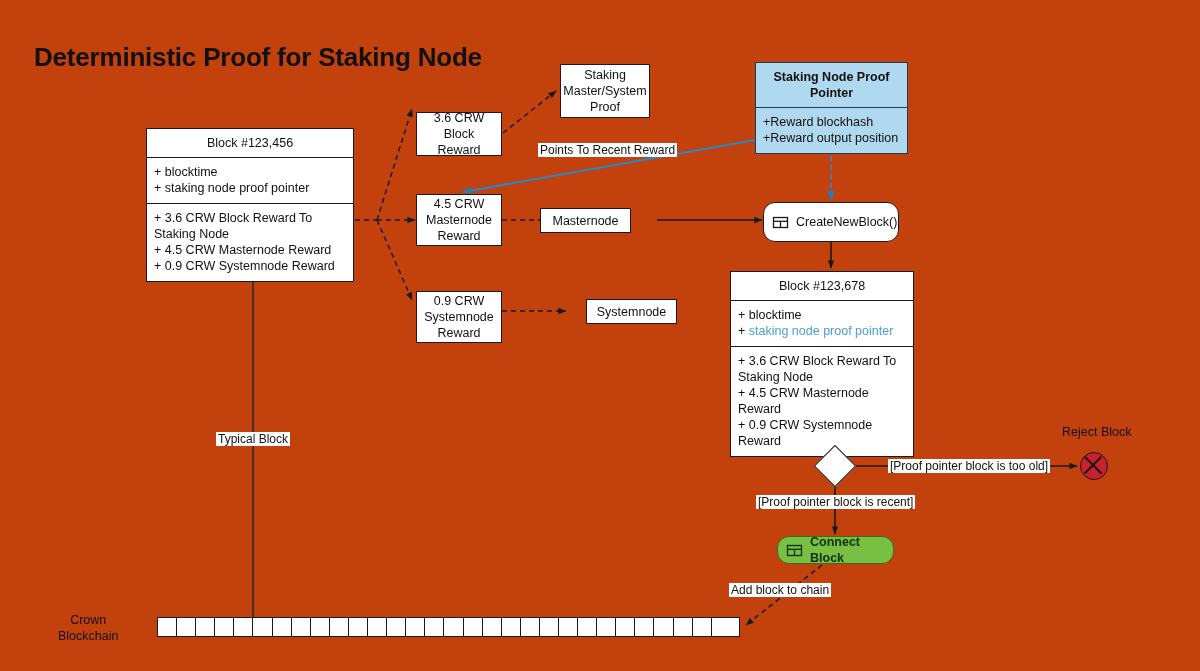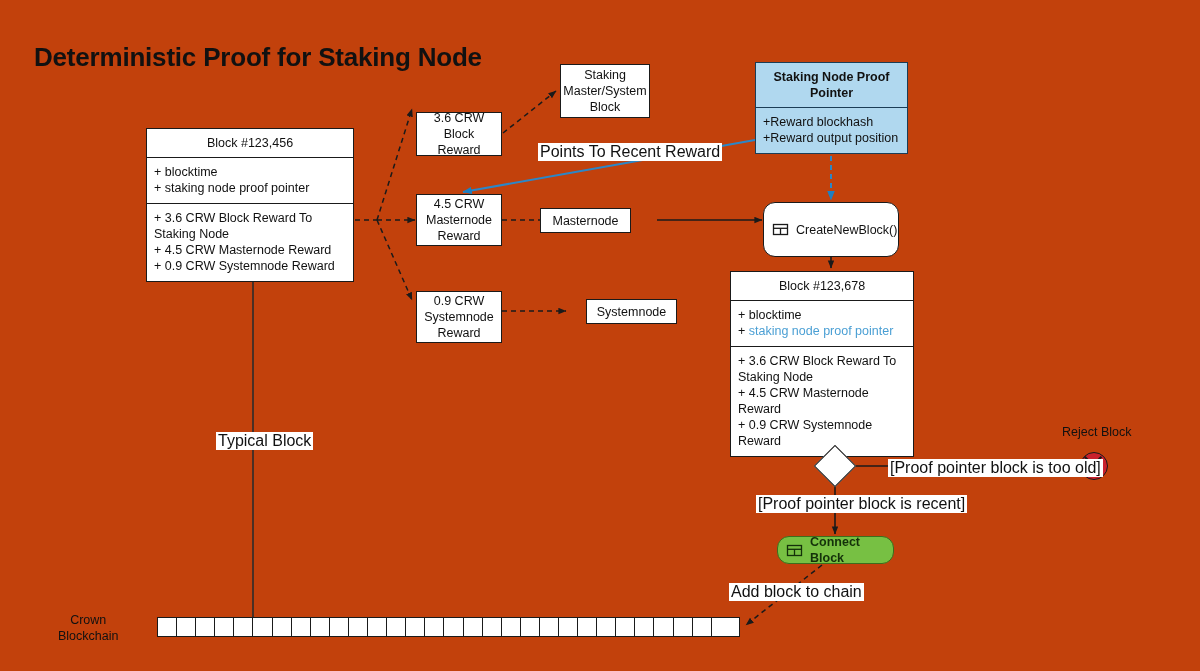--- a/index.html
+++ b/index.html
@@ -115,21 +115,21 @@
     width: 28px;
     height: 28px;
     border-radius: 50%;
     background: #c9212d;
     border: 1.8px solid #1a1a1a;
     box-sizing: border-box;
   }
 
   .edge-label {
     position: absolute;
-    font-size: 16px;
+    font-size: 12px;
     color: #111111;
     white-space: nowrap;
     background: #ffffff;
     padding: 0 2px;
   }
   .plain-label {
     position: absolute;
     font-size: 12.5px;
     color: #111111;
     white-space: nowrap;
@@ -218,36 +218,36 @@
       <div>+ 0.9 CRW Systemnode Reward</div>
     </div>
   </div>
 
   <div class="node plain" style="left:416px; top:112px; width:86px; height:44px;">3.6 CRW Block Reward</div>
 
   <div class="node plain" style="left:416px; top:194px; width:86px; height:52px;">4.5 CRW Masternode Reward</div>
 
   <div class="node plain" style="left:416px; top:285px; width:86px; height:52px;margin-top:6px;">0.9 CRW Systemnode Reward</div>
 
-  <div class="node plain" style="left:560px; top:64px; width:90px; height:54px;">Staking Master/System Block</div>
+  <div class="node plain" style="left:560px; top:64px; width:90px; height:54px;">Staking Master/System Proof</div>
 
   <div class="node plain" style="left:540px; top:208px; width:91px; height:25px;">Masternode</div>
 
   <div class="node plain" style="left:566px; top:299px; width:91px; height:25px;margin-left:20px;">Systemnode</div>
 
   <div class="node uml bluebox" style="left:755px; top:62px; width:153px;">
     <div class="hdr">Staking Node Proof Pointer</div>
     <div class="sep"></div>
     <div class="sec">
       <div>+Reward blockhash</div>
       <div>+Reward output position</div>
     </div>
   </div>
 
-  <div class="node rounded" style="left:763px; top:202px; width:136px; height:55px;">
+  <div class="node rounded" style="left:763px; top:202px; width:136px; height:40px;">
     <svg class="proc-icon" viewBox="0 0 17 13">
       <rect x="1.5" y="1.5" width="14" height="10" fill="none" stroke="#1a1a1a" stroke-width="1.3"></rect>
       <line x1="1.5" y1="5.3" x2="15.5" y2="5.3" stroke="#1a1a1a" stroke-width="1.3"></line>
       <line x1="8.5" y1="5.3" x2="8.5" y2="11.5" stroke="#1a1a1a" stroke-width="1.3"></line>
     </svg>
     <span class="lbl">CreateNewBlock()</span>
   </div>
 
   <div class="node uml" style="left:730px; top:271px; width:184px;">
     <div class="hdr">Block #123,678</div>

